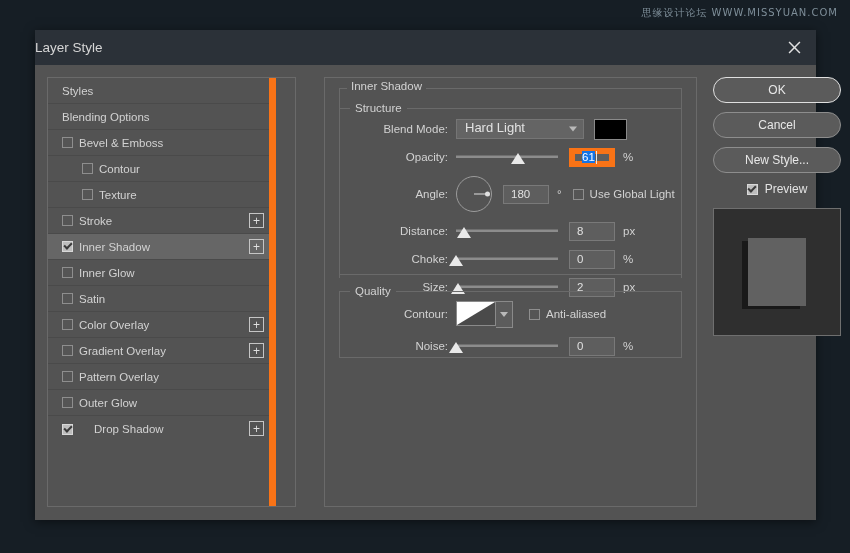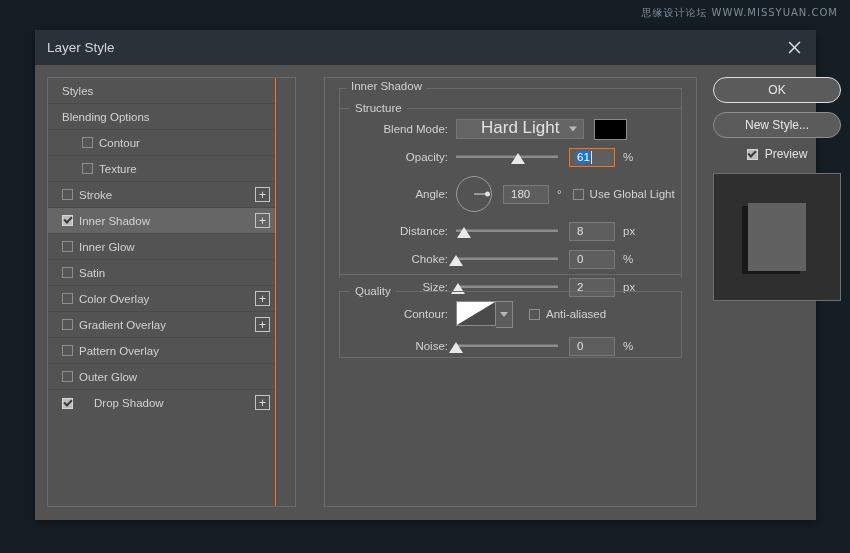--- a/index.html
+++ b/index.html
@@ -21,21 +21,21 @@
   
   #dialog {
     position: absolute; left: 35px; top: 30px;
     width: 781px; height: 490px;
     background: #535353;
     box-shadow: 0 2px 10px rgba(0,0,0,.5);
   }
   #titlebar {
     height: 35px; background: #2b3138;
     display: flex; align-items: center;
-    padding-left: 12px; position: relative;
+    position: relative;
   }
   #titlebar .title {
     color: #d6d6d6; font-size: 13.5px;
   }
   #close-btn {
     position: absolute; right: 0; top: 0;
     width: 44px; height: 35px;
     display: flex; align-items: center; justify-content: center;
     cursor: pointer;
   }
@@ -46,21 +46,21 @@
   
   #styles-panel {
     position: absolute; left: 12px; top: 12px;
     width: 249px; height: 430px;
     background: #535353;
     border: 1px solid #6a6a6a;
     display: flex; flex-direction: column;
   }
   #styles-list {
     flex: 1;
-    border-right: 1px solid #f97316;
+    border-right: 7px solid #f97316;
     width: 228px;
   }
   .style-row {
     height: 26px; position: relative;
     border-bottom: 1px solid #4a4a4a;
     display: flex; align-items: center;
     color: #d2d2d2; font-size: 11.5px;
     cursor: pointer;
   }
   .style-row.selected { background: #666666; }
@@ -139,23 +139,23 @@
     height: 22px; margin-top: 6px;
   }
   .field-label {
     color: #d2d2d2; font-size: 11.5px;
     text-align: right; flex: 0 0 auto;
   }
 
   .select {
     height: 20px; background: #646464;
     border: 1px solid #757575;
-    color: #e2e2e2; font-size: 17px;
-    display: flex; align-items: flex-end;
-    padding-left: 24px; position: relative;
+    color: #e2e2e2; font-size: 13px;
+    display: flex; align-items: flex-start;
+    padding-left: 8px; position: relative;
     cursor: pointer;
   }
   .select .chev {
     position: absolute; right: 6px; top: 50%;
     transform: translateY(-50%);
     width: 0; height: 0;
     border-left: 4px solid transparent;
     border-right: 4px solid transparent;
     border-top: 5px solid #b9b9b9;
   }
@@ -182,21 +182,21 @@
 
   .numbox {
     height: 19px; background: #5e5e5e;
     border: 1px solid #797979;
     color: #e0e0e0; font-size: 11.5px;
     display: flex; align-items: center;
     padding-left: 7px;
     cursor: text;
   }
   .numbox.focused {
-    border: 1px solid #f97316;
+    border: 6px solid #f97316;
     background: #5e5e5e;
   }
   .numbox.focused .sel {
     background: #1473e6; color: #fff;
   }
   .numbox.focused::after {
     content: ""; width: 1px; height: 13px;
     background: #e8e8e8; margin-left: 1px;
   }
   .unit { color: #d2d2d2; font-size: 11.5px; }
@@ -307,20 +307,24 @@
 
   <div id="body">
 
     <div id="styles-panel">
       <div id="styles-list">
           <div class="style-row plain">
             <span class="row-label">Styles</span>
           </div>
           <div class="style-row plain">
             <span class="row-label">Blending Options</span>
+          </div>
+          <div class="style-row cb">
+            <span class="cbox"></span>
+            <span class="row-label">Bevel &amp; Emboss</span>
           </div>
           <div class="style-row cb indent">
             <span class="cbox"></span>
             <span class="row-label">Contour</span>
           </div>
           <div class="style-row cb indent">
             <span class="cbox"></span>
             <span class="row-label">Texture</span>
           </div>
           <div class="style-row cb">
@@ -478,20 +482,21 @@
             <span>0</span>
           </div>
           <span class="unit" style="margin-left:8px;">%</span>
         </div>
       </fieldset>
 
     </div>
 
     <div id="right-col">
       <div class="pill-btn primary">OK</div>
+      <div class="pill-btn">Cancel</div>
       <div class="pill-btn">New Style...</div>
       <div id="preview-toggle">
         <span class="cbox checked" id="preview-cbox"></span>
         <span>Preview</span>
       </div>
       <div id="preview-box">
         <div id="preview-shape"></div>
       </div>
     </div>
 

